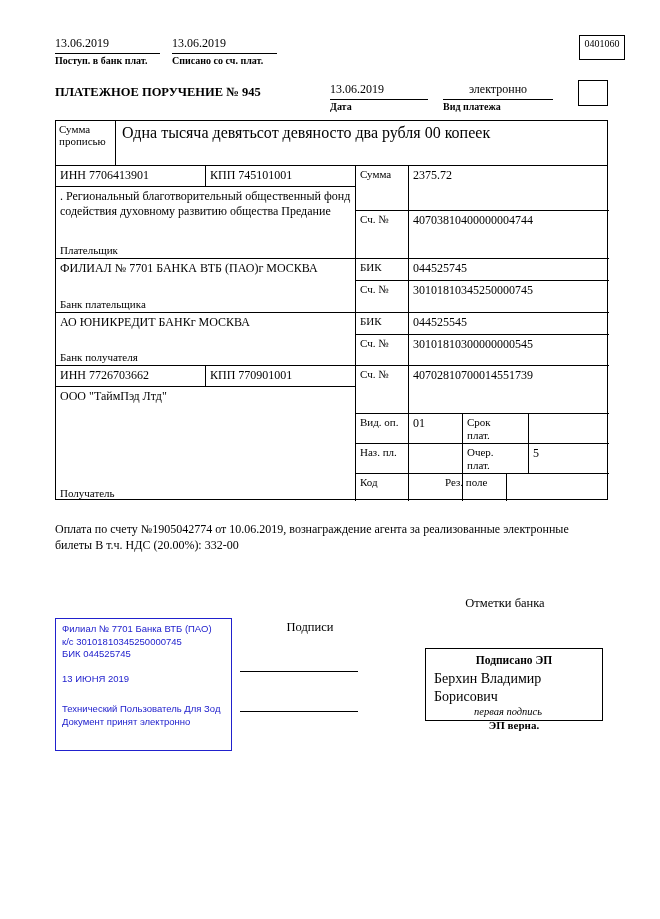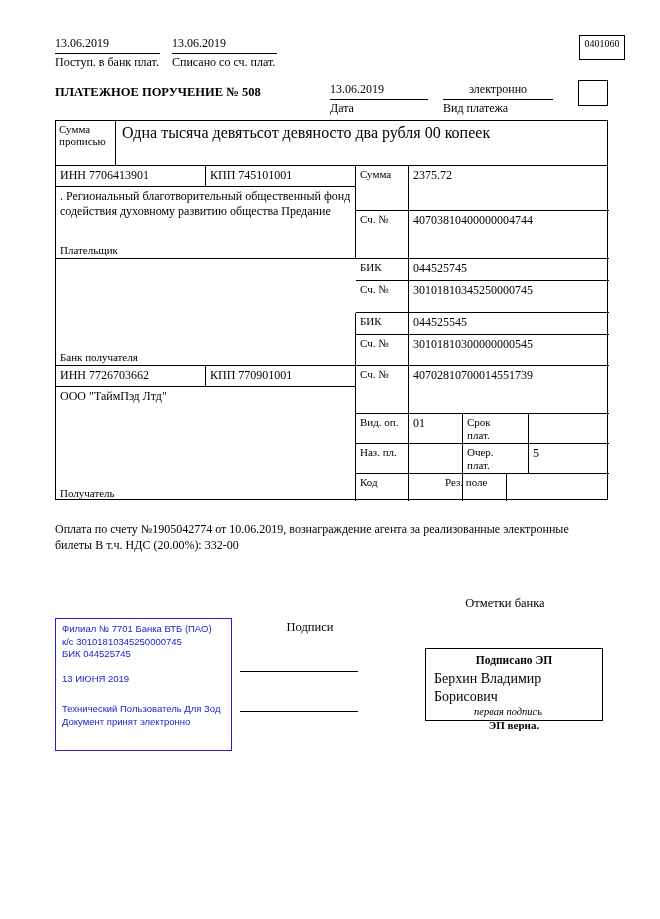--- a/index.html
+++ b/index.html
@@ -9,21 +9,21 @@
     font-family:"Liberation Serif", serif; color:#000; overflow:hidden;
   }
   .abs { position:absolute; }
   .val { font-size:12px; line-height:1.2; }
   .lab { font-size:11px; line-height:1.15; }
   .bold { font-weight:bold; }
   .ital { font-style:italic; }
   .center { text-align:center; }
 
   .field-line { border-bottom:1px solid #000; padding-bottom:2px; font-size:12px; }
-  .field-cap { font-size:12px; padding-top:1px; }
+  .field-cap { font-size:10px; padding-top:1px;font-weight:bold; }
 
   .boxed { border:1px solid #000; }
 
   .tbl { position:absolute; left:55px; top:165px; width:553px; height:335px; border:1px solid #000; }
   .cell { position:absolute; padding:2px 4px; font-size:12px; line-height:1.22; }
   .cell.lab { font-size:11px; }
   .br { border-right:1px solid #000; }
   .bb { border-bottom:1px solid #000; }
   .sec { position:absolute; left:4px; bottom:1px; font-size:11px; }
 
@@ -48,21 +48,21 @@
   <div class="abs" style="left:55px; top:36px; width:105px;">
     <div class="field-line">13.06.2019</div>
     <div class="field-cap">Поступ. в банк плат.</div>
   </div>
   <div class="abs" style="left:172px; top:36px; width:105px;">
     <div class="field-line">13.06.2019</div>
     <div class="field-cap">Списано со сч. плат.</div>
   </div>
   <div class="abs boxed center" style="left:563px; top:35px; width:46px; height:25px; font-size:10px; line-height:15px;margin-left:16px;">0401060</div>
 
-  <div class="abs bold" style="left:55px; top:85px; font-size:12.5px;">ПЛАТЕЖНОЕ ПОРУЧЕНИЕ № 508</div>
+  <div class="abs bold" style="left:55px; top:85px; font-size:12.5px;">ПЛАТЕЖНОЕ ПОРУЧЕНИЕ № 945</div>
   <div class="abs" style="left:330px; top:82px; width:98px;">
     <div class="field-line">13.06.2019</div>
     <div class="field-cap">Дата</div>
   </div>
   <div class="abs" style="left:443px; top:82px; width:110px;">
     <div class="field-line center">электронно</div>
     <div class="field-cap">Вид платежа</div>
   </div>
   <div class="abs boxed" style="left:578px; top:80px; width:30px; height:26px;"></div>
 
@@ -74,22 +74,27 @@
   <div class="tbl">
 
     <div class="cell br bb" style="left:0; top:0; width:150px; height:21px;">ИНН 7706413901</div>
     <div class="cell br bb" style="left:150px; top:0; width:150px; height:21px;">КПП 745101001</div>
 
     <div class="cell br bb" style="left:0; top:21px; width:300px; height:72px;">
       <span>. Региональный благотворительный общественный фонд содействия духовному развитию общества Предание</span>
       <span class="sec">Плательщик</span>
     </div>
 
+    <div class="cell br bb" style="left:0; top:93px; width:300px; height:54px;">
+      <span>ФИЛИАЛ № 7701 БАНКА ВТБ (ПАО)г МОСКВА</span>
+      <span class="sec">Банк плательщика</span>
+    </div>
 
     <div class="cell br bb" style="left:0; top:147px; width:300px; height:53px;">
+      <span>АО ЮНИКРЕДИТ БАНКг МОСКВА</span>
       <span class="sec">Банк получателя</span>
     </div>
 
     <div class="cell br bb" style="left:0; top:200px; width:150px; height:21px;">ИНН 7726703662</div>
     <div class="cell br bb" style="left:150px; top:200px; width:150px; height:21px;">КПП 770901001</div>
 
     <div class="cell br" style="left:0; top:221px; width:300px; height:114px;">
       <span>ООО "ТаймПэд Лтд"</span>
       <span class="sec">Получатель</span>
     </div>

